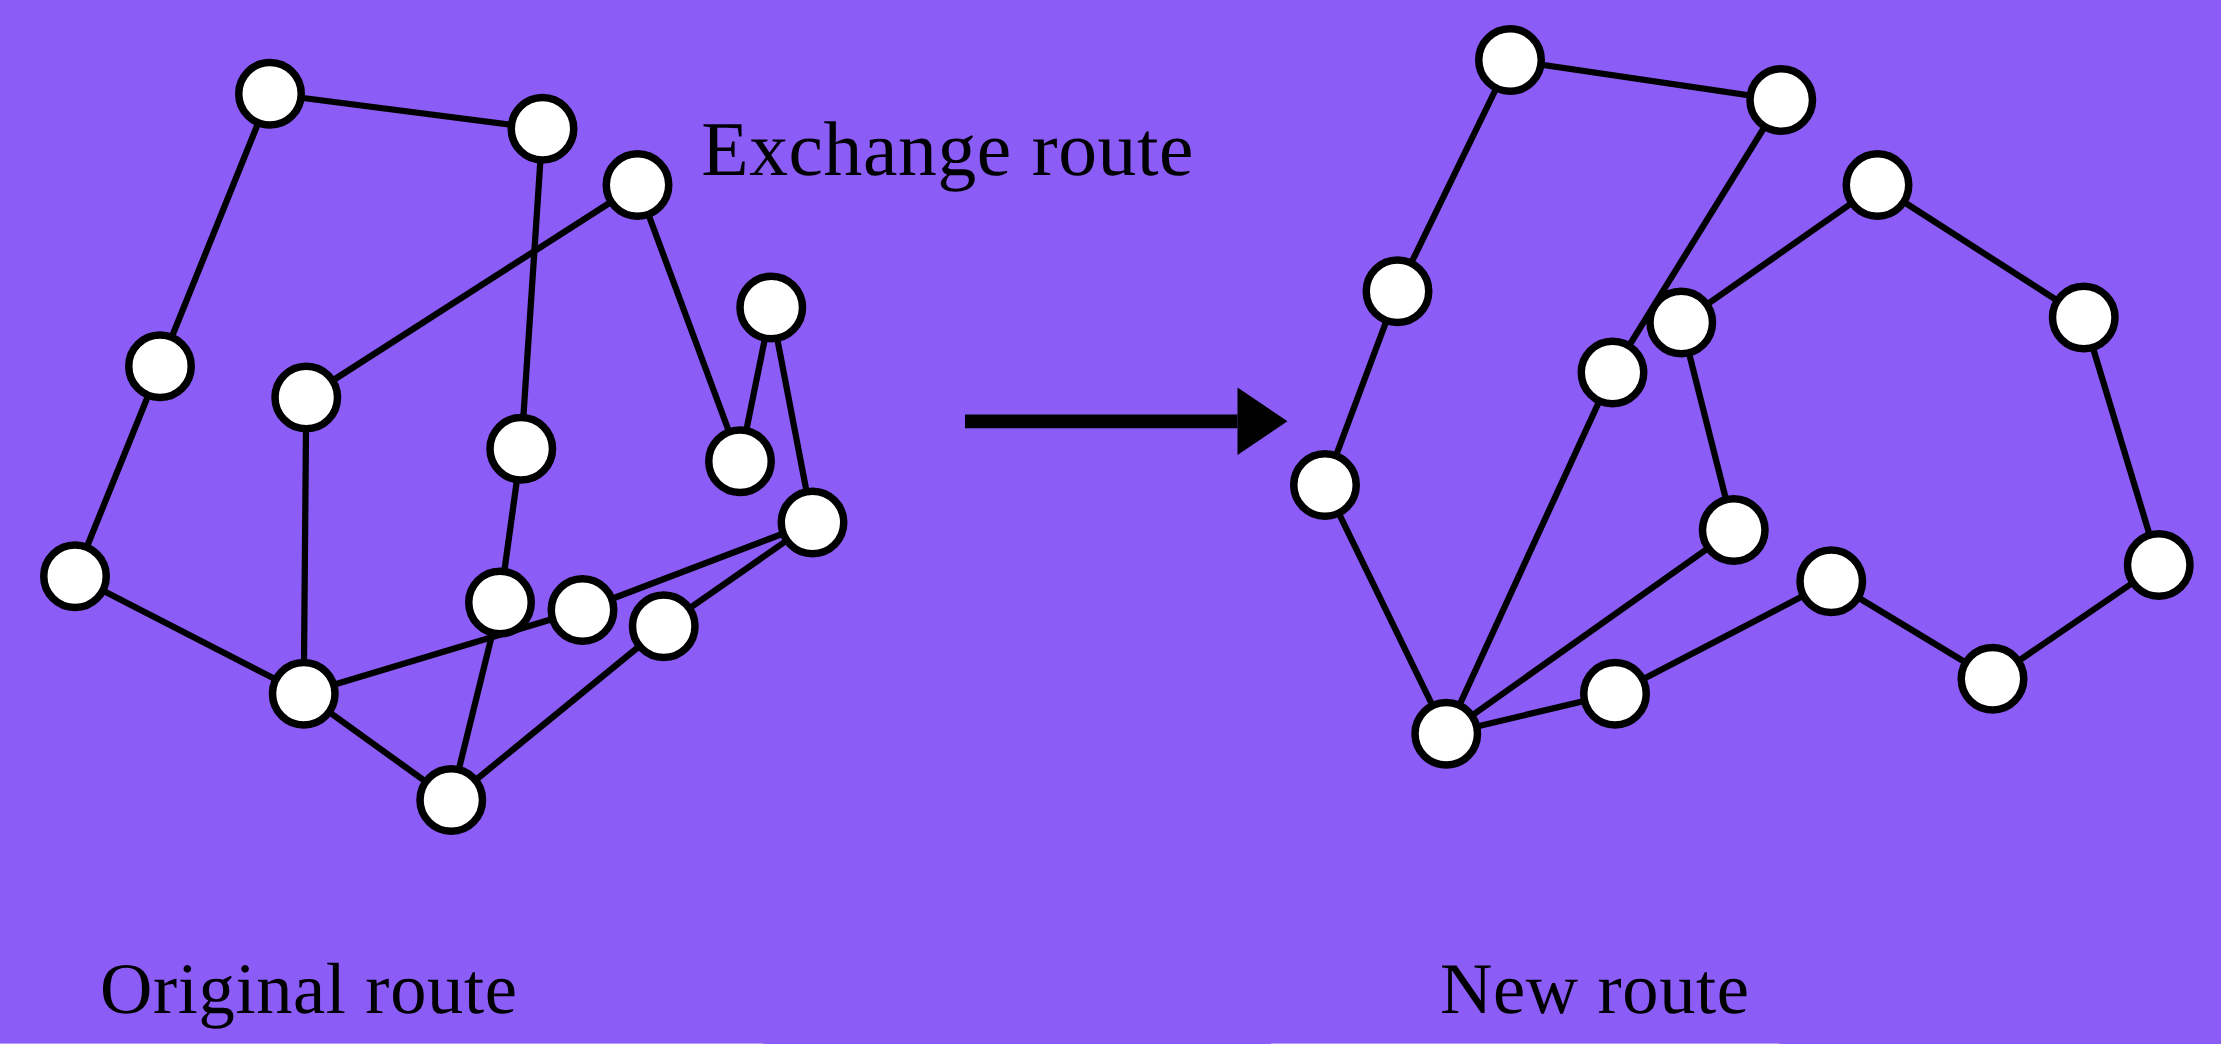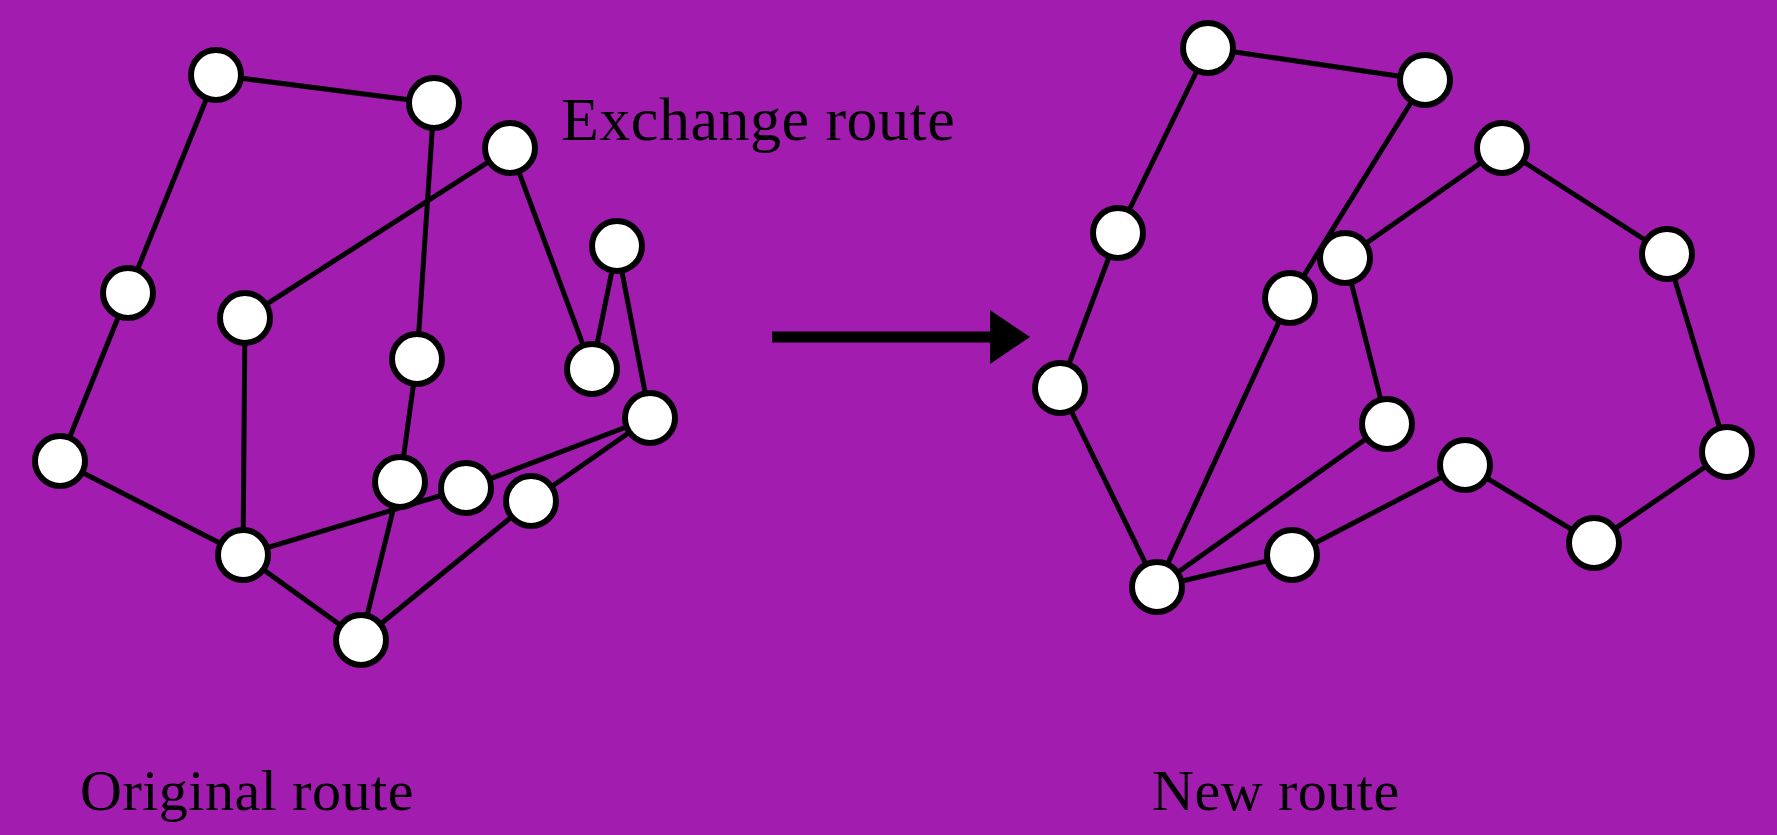--- a/index.html
+++ b/index.html
@@ -4,21 +4,21 @@
 <style>
   html, body {
     margin: 0;
     padding: 0;
     background: #ffffff;
   }
   #page {
     position: relative;
     width: 1777px;
     height: 835px;
-    background: #a21caf;
+    background: #8b5cf6;
     overflow: hidden;
     font-family: "Liberation Serif", "DejaVu Serif", serif;
   }
   #figure-svg {
     position: absolute;
     left: 0;
     top: 0;
     width: 1777px;
     height: 835px;
     display: block;

